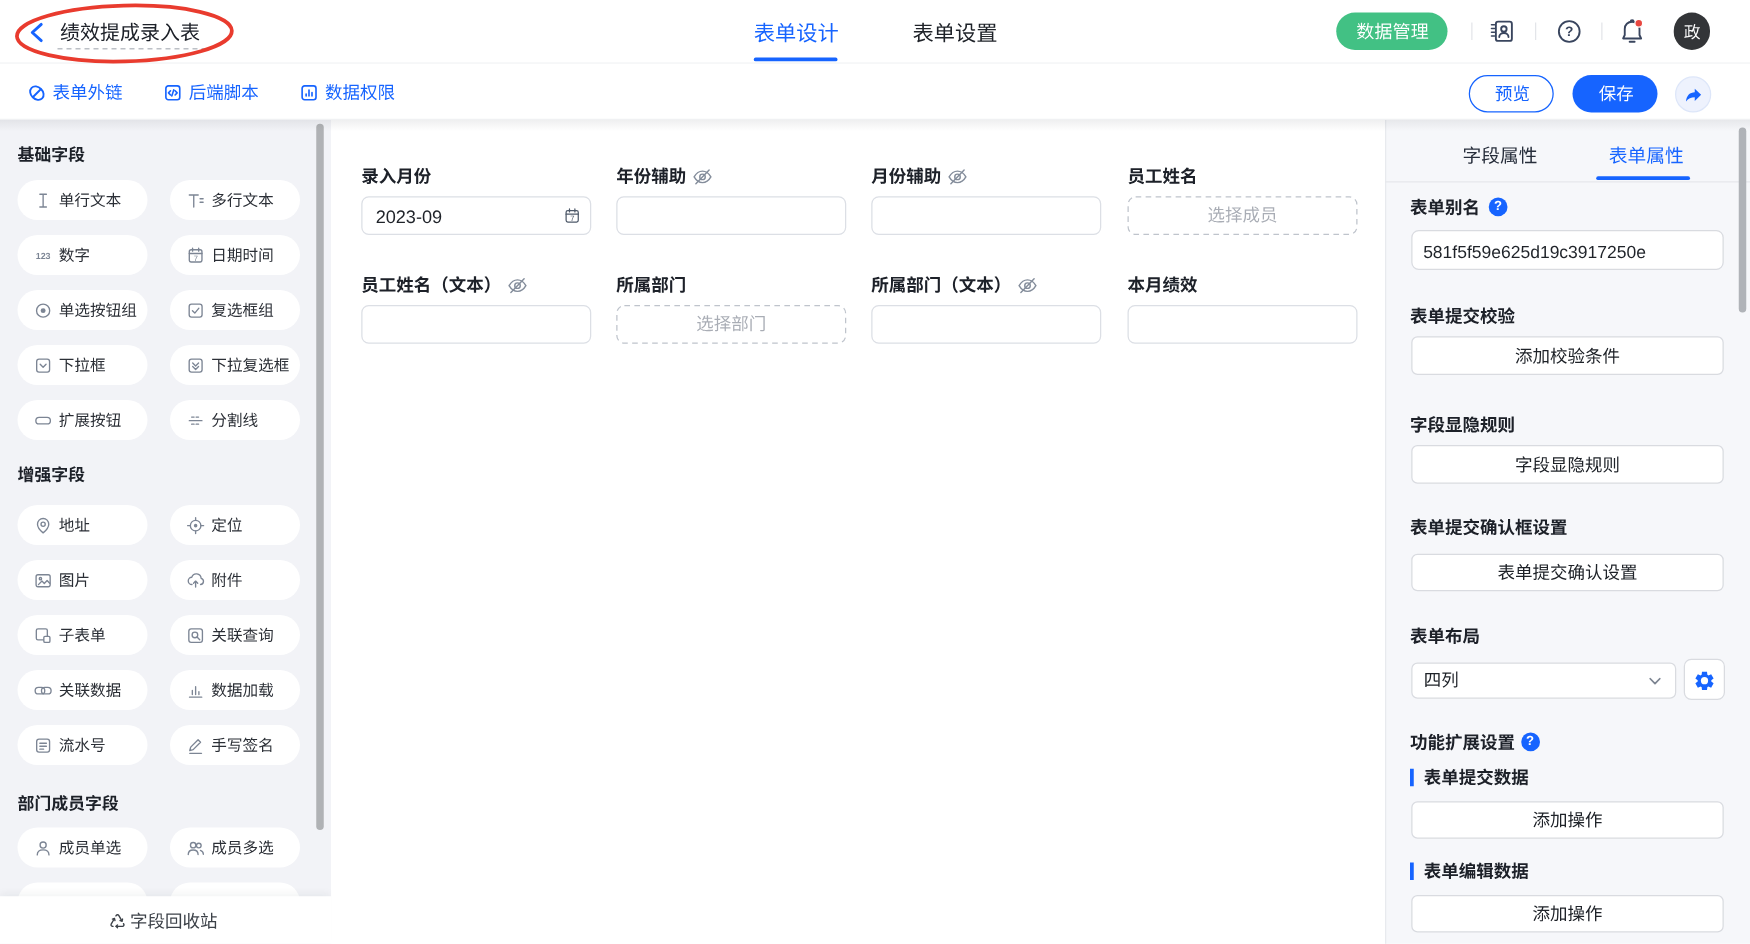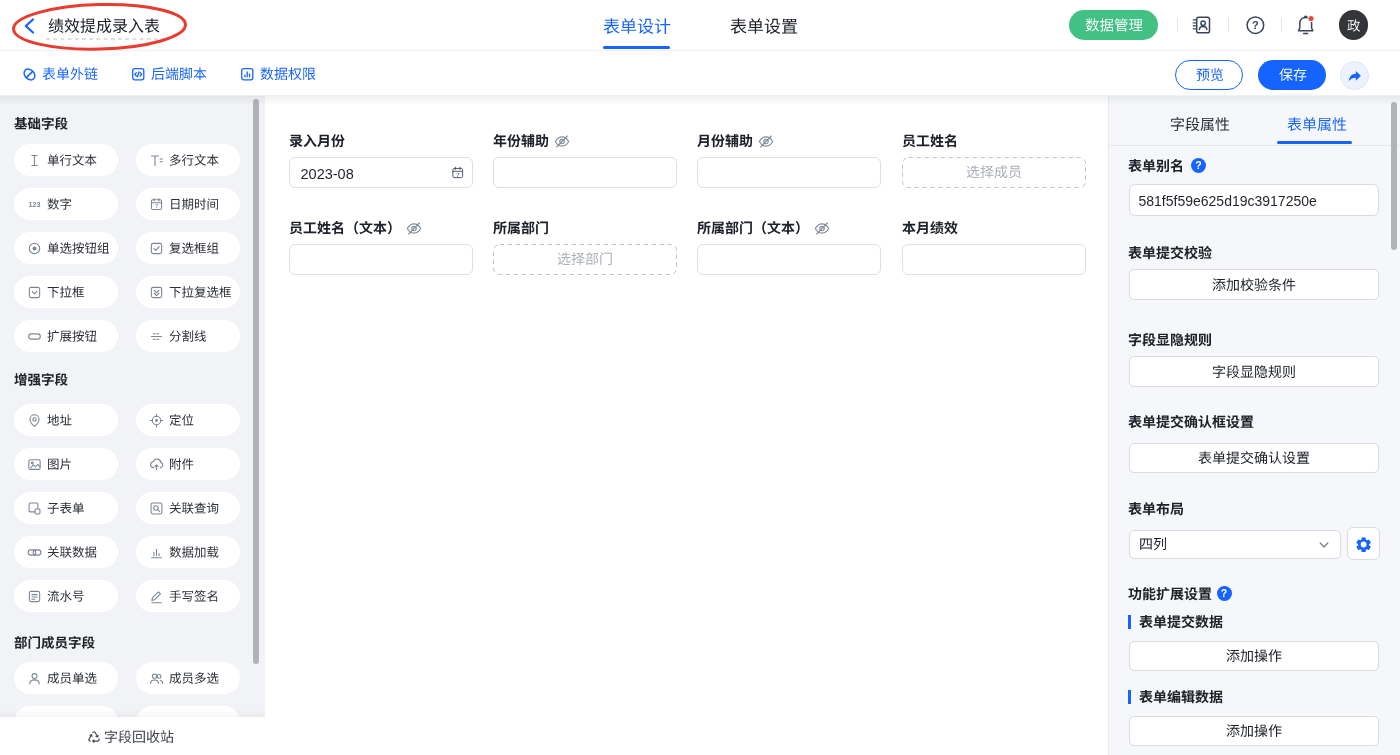--- a/index.html
+++ b/index.html
@@ -364,21 +364,21 @@
     <g fill="none" stroke="#848d9b" stroke-width="1.15" stroke-linecap="round">
       <path d="M1.3 6.5C3.1 3.4 5.7 1.9 8 1.9s4.9 1.5 6.7 4.6C12.9 9.6 10.3 11.1 8 11.1S3.1 9.6 1.3 6.5Z"></path>
       <circle cx="8" cy="6.5" r="2.2"></circle>
       <path d="M2.7 12 13.3 1"></path>
     </g>
   </svg>
 <div style="position:absolute;left:902px;top:133.5px;line-height:0"><svg width="56.0" height="14.3" viewBox="0 0 56.0 14.3" style="overflow:visible">
       <path transform="translate(0 11.97)" fill="#1d2129" d="M4.3 -9.9H9.8V-8.8H4.3ZM2.5 -11.3V-7.4H11.6V-11.3ZM6 -4.3V-3.1C6 -2.2 5.6 -0.9 0.8 0C1.2 0.4 1.7 1 1.9 1.4C7 0.2 7.8 -1.6 7.8 -3.1V-4.3ZM7.5 -0.6C9.1 -0.1 11.4 0.8 12.5 1.4L13.3 -0.1C12.1 -0.6 9.8 -1.4 8.3 -1.9ZM1.9 -6.5V-1.4H3.7V-5H10.4V-1.6H12.3V-6.5ZM14.6 -1.4V0.3H27.4V-1.4H21.9V-8.7H26.6V-10.4H15.4V-8.7H20V-1.4ZM31.9 -7.6C31.8 -6.3 31.6 -5.1 31.3 -4.1L30.4 -4.9C30.6 -5.7 30.8 -6.6 31 -7.6ZM33.6 -0.6V1H41.6V-0.6H38.7V-3.3H41V-4.9H38.7V-7.3H41.3V-8.9H38.7V-11.8H37V-8.9H35.8C35.9 -9.5 36 -10.2 36.2 -10.8L34.6 -11.1C34.4 -9.5 34 -7.9 33.3 -6.8C33.4 -7.5 33.5 -8.2 33.5 -9L32.6 -9.1L32.3 -9.1H31.3C31.5 -10 31.6 -10.9 31.7 -11.8L30.1 -11.9C30.1 -11 29.9 -10.1 29.8 -9.1H28.5V-7.6H29.5C29.2 -6.3 29 -5.2 28.7 -4.2C29.3 -3.8 30 -3.2 30.7 -2.6C30.1 -1.5 29.4 -0.6 28.4 -0.1C28.7 0.2 29.1 0.8 29.4 1.2C30.4 0.5 31.3 -0.3 31.9 -1.5C32.3 -1.1 32.6 -0.7 32.9 -0.4L33.8 -1.8C33.5 -2.2 33.1 -2.6 32.6 -3.1C32.9 -3.9 33.1 -4.9 33.3 -6.1C33.7 -5.9 34.2 -5.5 34.4 -5.3C34.7 -5.9 35 -6.5 35.3 -7.3H37V-4.9H34.5V-3.3H37V-0.6ZM45.3 -7C45.8 -6.6 46.5 -6.1 47 -5.6C45.6 -4.9 44 -4.4 42.4 -4.1C42.7 -3.7 43.1 -3 43.3 -2.5C44 -2.7 44.6 -2.9 45.3 -3.1V1.2H47V0.6H52.3V1.2H54V-5.1H49.5C51.4 -6.3 53 -7.9 54 -9.9L52.8 -10.6L52.6 -10.5H48.4C48.7 -10.9 49 -11.2 49.2 -11.6L47.3 -12C46.5 -10.7 45 -9.2 42.7 -8.2C43 -8 43.6 -7.3 43.8 -6.9C45.1 -7.5 46.1 -8.2 47 -9H51.5C50.7 -8 49.7 -7.2 48.6 -6.5C48 -7 47.2 -7.6 46.6 -8ZM52.3 -0.9H47V-3.5H52.3Z"></path>
     </svg></div>
 <div style="position:absolute;left:289px;top:156.5px;width:184px;height:31px;background:#fff;border:1px solid #dcdfe5;border-radius:6px"></div>
-<div style="position:absolute;left:300.5px;top:166.5px;font-size:14.5px;color:#1f2329;font-weight:normal;line-height:1;letter-spacing:0px;white-space:pre">2023-08</div>
+<div style="position:absolute;left:300.5px;top:166.5px;font-size:14.5px;color:#1f2329;font-weight:normal;line-height:1;letter-spacing:0px;white-space:pre">2023-09</div>
 <svg style="position:absolute;left:450.5px;top:166px;overflow:visible" width="13.5" height="13.5" viewBox="0 0 15 15">
     <g fill="none" stroke="#4e5969" stroke-width="1.1" stroke-linecap="round">
       <rect x="2.1" y="2.7" width="10.8" height="10.2" rx="1.5"></rect>
       <path d="M5.1 1.3v2.6M9.9 1.3v2.6M2.1 5.9h10.8"></path>
     </g>
     <text x="7.6" y="12.1" text-anchor="middle" font-family="Liberation Sans,sans-serif" font-size="6.8" fill="#4e5969">7</text>
   </svg>
 <div style="position:absolute;left:493px;top:156.5px;width:184px;height:31px;background:#fff;border:1px solid #dcdfe5;border-radius:6px"></div>
 <div style="position:absolute;left:697px;top:156.5px;width:184px;height:31px;background:#fff;border:1px solid #dcdfe5;border-radius:6px"></div>
 <svg style="position:absolute;left:902px;top:156.5px;overflow:visible" width="184" height="31" viewBox="0 0 184 31">

